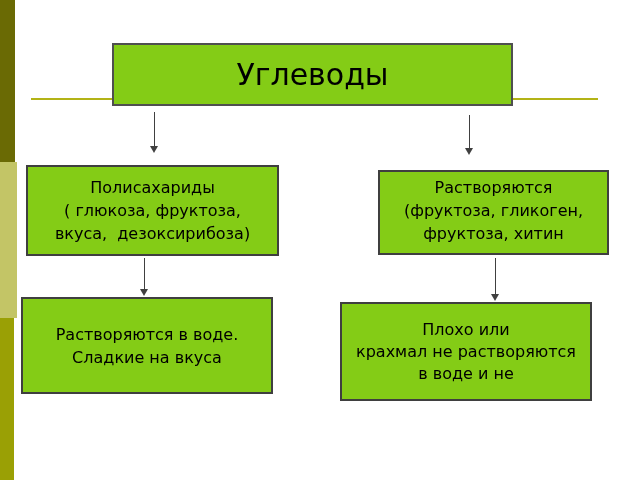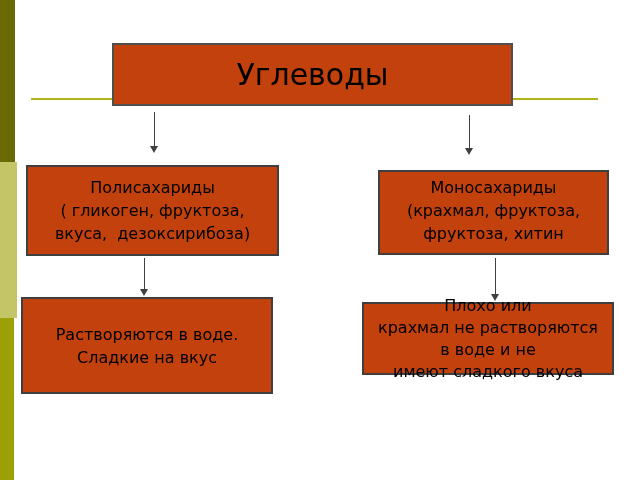--- a/index.html
+++ b/index.html
@@ -26,21 +26,21 @@
     position: absolute;
     left: 31px; top: 98px;
     width: 567px; height: 2px;
     background: #B3B316;
     z-index: 0;
   }
   
   .tbox {
     position: absolute;
     box-sizing: border-box;
-    background: #c2410c;
+    background: #84cc16;
     border: 2px solid #3F3F3F;
     display: flex;
     flex-direction: column;
     align-items: center;
     justify-content: center;
     text-align: right;
     z-index: 1;
   }
   .title-box {
     left: 112px; top: 43px;
@@ -60,22 +60,22 @@
     justify-content: flex-start;
     padding-top: 4px;
     font-size: 16px; line-height: 23px;
   }
   .monoprops-box {
     left: 21px; top: 297px;
     width: 252px; height: 97px;
     font-size: 16px; line-height: 23px;
   }
   .polyprops-box {
-    left: 362px; top: 302px;
-    width: 252px; height: 73px;
+    left: 340px; top: 302px;
+    width: 252px; height: 99px;
     font-size: 16px; line-height: 22px;
   }
   .tline { white-space: pre; }
   
   .arrow {
     position: absolute;
     width: 9px;
     z-index: 0;
   }
   .arrow .shaft {
@@ -125,35 +125,34 @@
     <div class="shaft"></div>
     <div class="head"></div>
   </div>
   <div class="arrow arrow-4">
     <div class="shaft"></div>
     <div class="head"></div>
   </div>
 
   <div class="tbox mono-box">
     <div class="tline">Полисахариды</div>
-    <div class="tline">( гликоген, фруктоза,</div>
+    <div class="tline">( глюкоза, фруктоза,</div>
     <div class="tline">вкуса,  дезоксирибоза)</div>
   </div>
 
   <div class="tbox poly-box">
-    <div class="tline">Моносахариды</div>
-    <div class="tline">(крахмал, фруктоза,</div>
+    <div class="tline">Растворяются</div>
+    <div class="tline">(фруктоза, гликоген,</div>
     <div class="tline">фруктоза, хитин</div>
   </div>
 
   <div class="tbox monoprops-box">
     <div class="tline">Растворяются в воде.</div>
-    <div class="tline">Сладкие на вкус</div>
+    <div class="tline">Сладкие на вкуса</div>
   </div>
 
   <div class="tbox polyprops-box">
     <div class="tline">Плохо или</div>
     <div class="tline">крахмал не растворяются</div>
     <div class="tline">в воде и не</div>
-    <div class="tline">имеют сладкого вкуса</div>
   </div>
 
 </div>
 
 </body></html>

